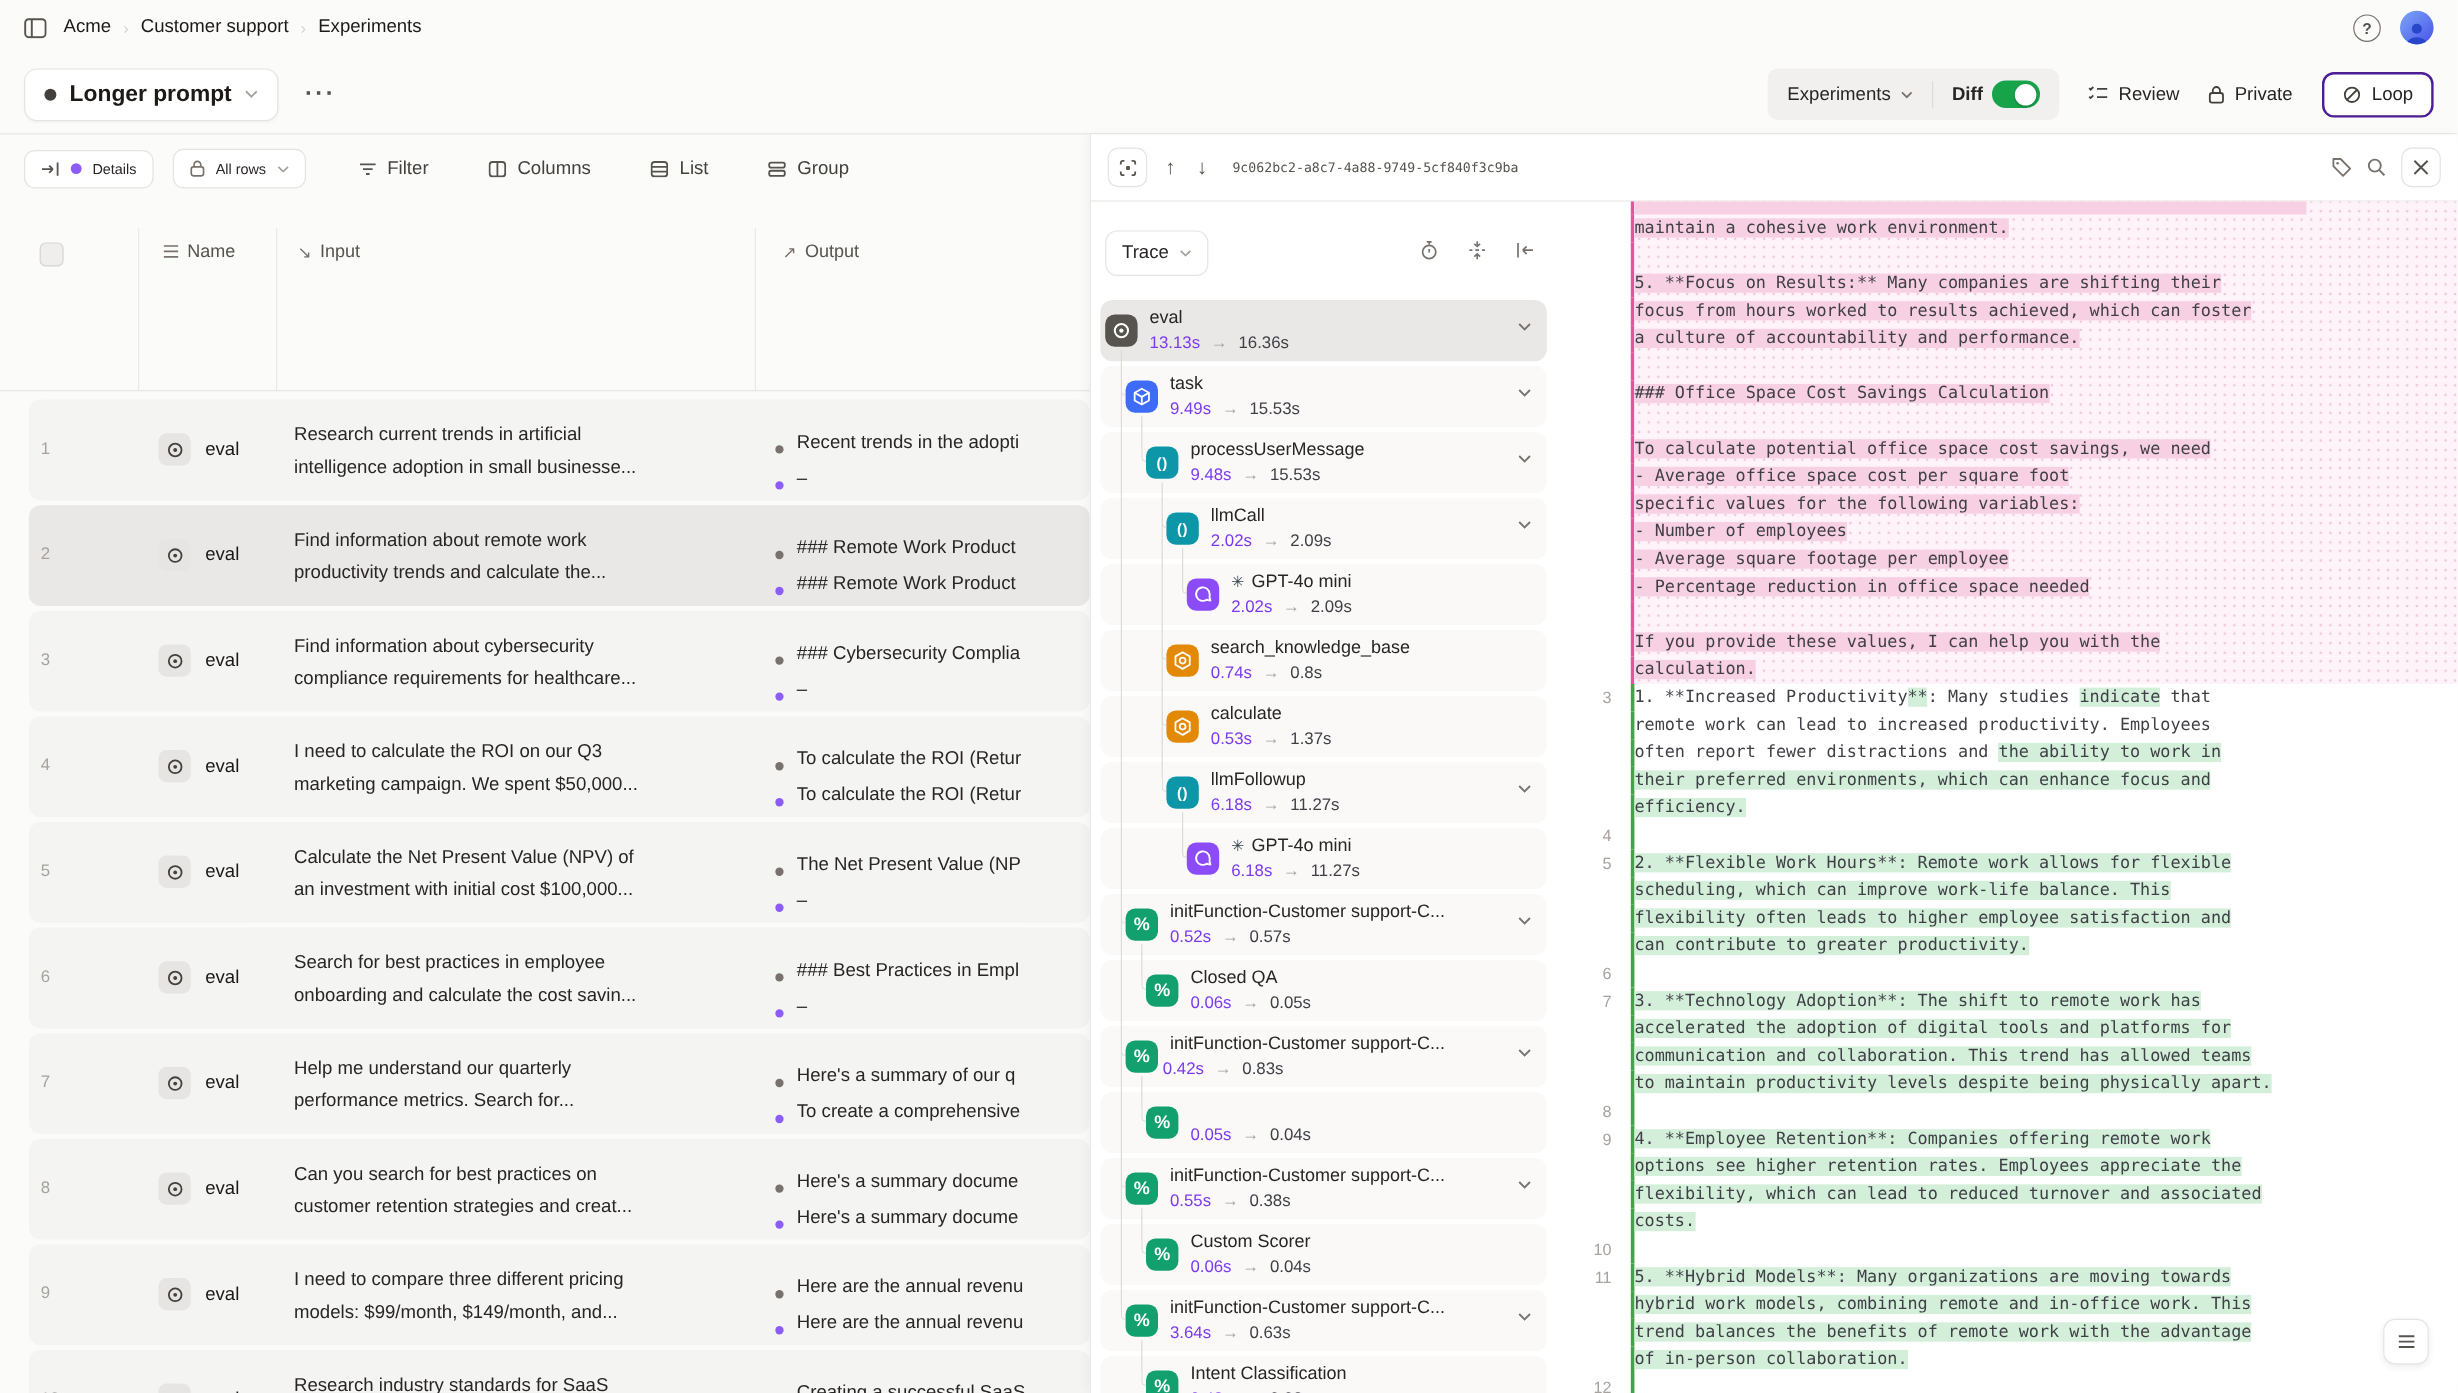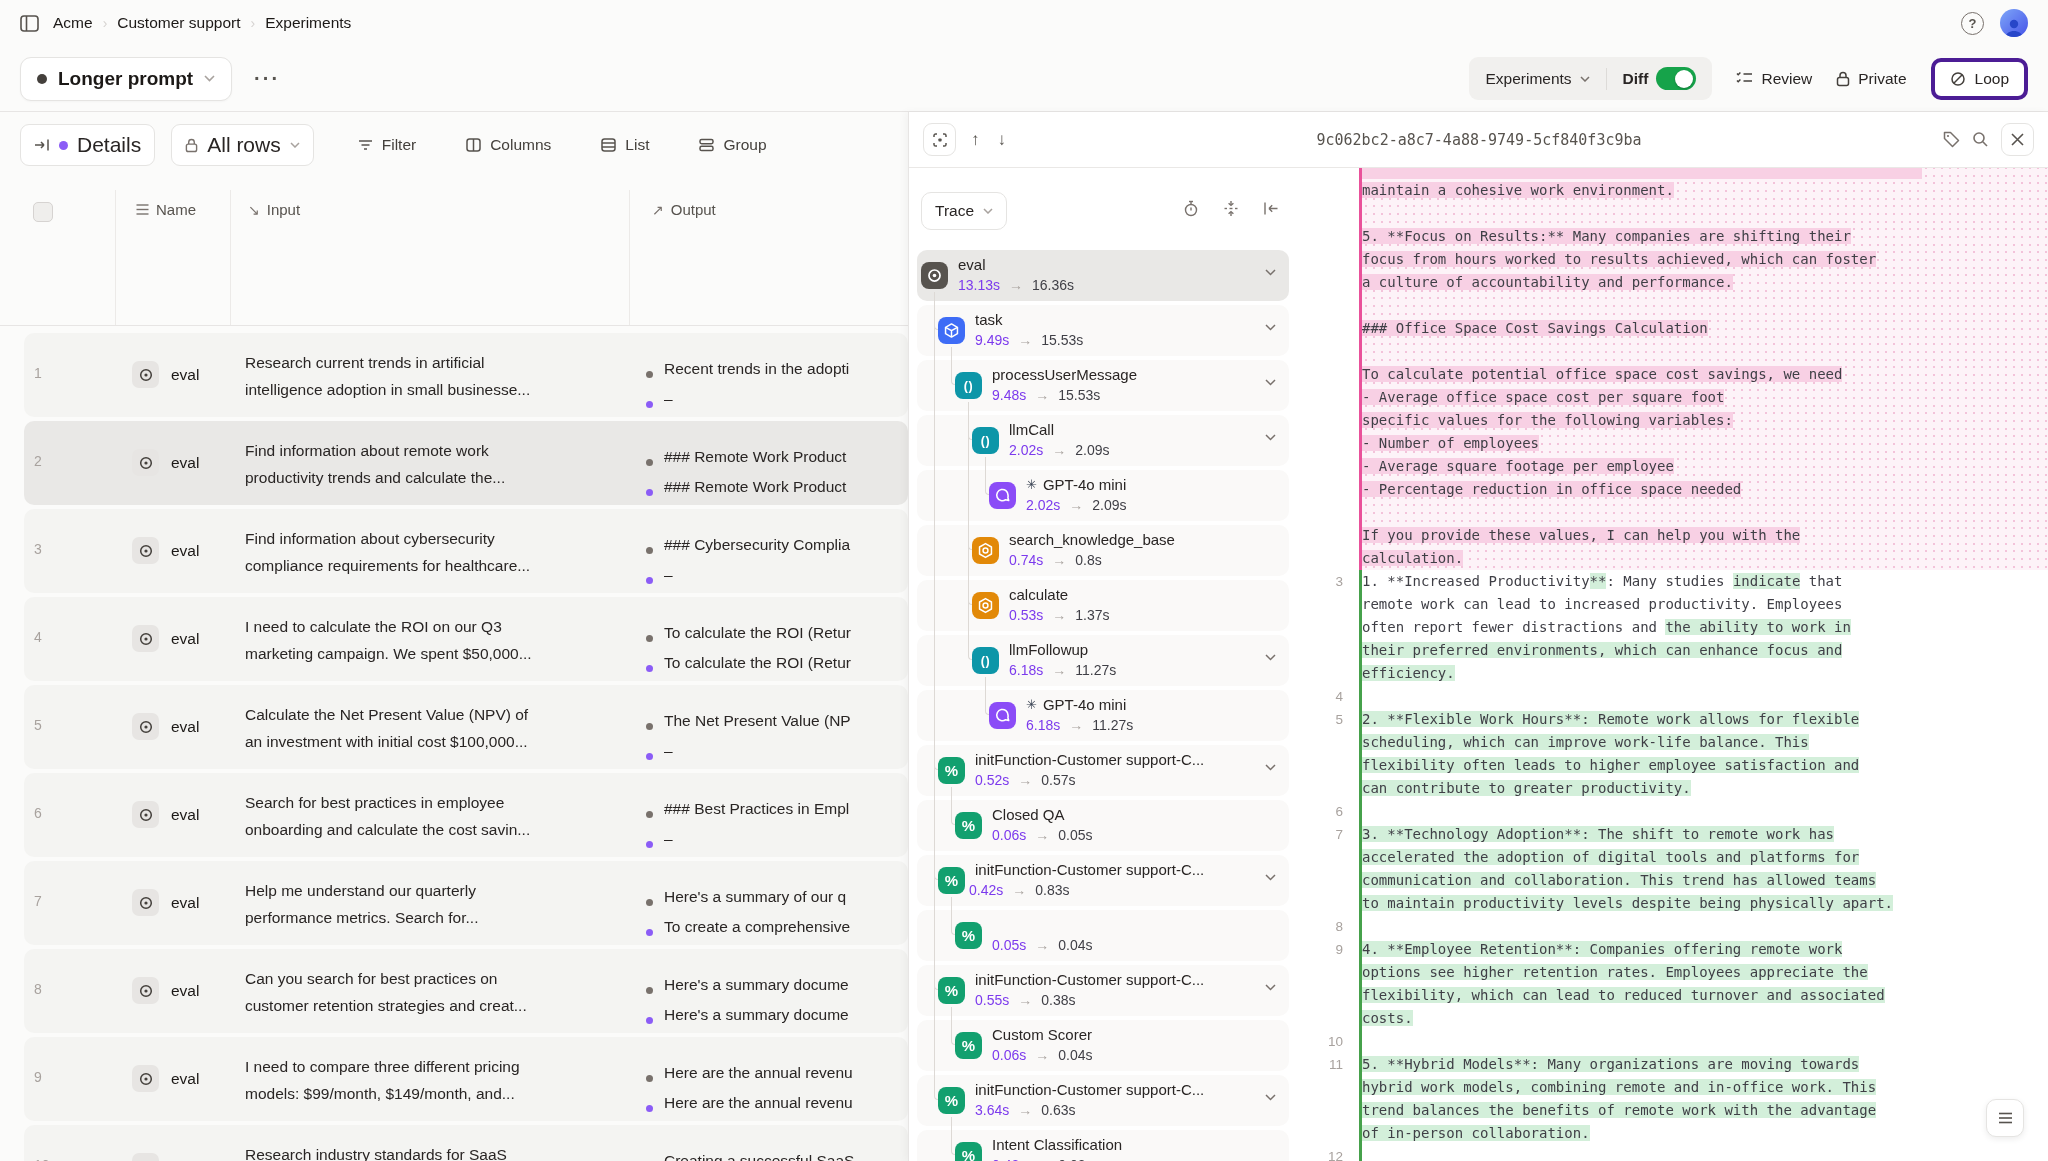--- a/index.html
+++ b/index.html
@@ -25,26 +25,26 @@
   .chev{color:#a8a29e;}
   .more-btn{color:#57534e;font-size:20px;letter-spacing:2px;font-weight:700;padding:0 6px;}
   .actions{margin-left:auto;display:flex;align-items:center;gap:24px;}
   .seg{display:flex;align-items:center;background:#f1f0ee;border-radius:9px;padding:4px 4px;}
   .seg-item{display:flex;align-items:center;gap:8px;padding:6px 12px;font-size:15.5px;font-weight:500;color:#292524;}
   .seg-div{width:1px;height:22px;background:#dddbd8;margin:0 4px;}
   .diff-lab{font-weight:600;}
   .toggle{width:40px;height:23px;border-radius:12px;background:#16a34a;position:relative;}
   .toggle .knob{position:absolute;top:2.5px;right:3px;width:18px;height:18px;border-radius:50%;background:#fff;box-shadow:0 1px 2px rgba(0,0,0,.25);}
   .txtbtn{display:flex;align-items:center;gap:8px;font-size:15.5px;font-weight:500;color:#292524;}
-  .pillbtn{display:flex;align-items:center;gap:9px;border:4px solid #4c1d95;background:#fff;border-radius:10px;padding:8px 15px;font-size:15.5px;font-weight:500;color:#292524;}
+  .pillbtn{display:flex;align-items:center;gap:9px;border:2px solid #4c1d95;background:#fff;border-radius:10px;padding:8px 15px;font-size:15.5px;font-weight:500;color:#292524;}
 
   
   .toolbar{position:absolute;top:124px;left:20px;display:flex;align-items:center;gap:16px;}
   .toolbar .plain{display:flex;align-items:center;gap:9px;font-size:15.5px;font-weight:500;color:#44403c;padding:7px 10px;}
-  .tb-pill{display:flex;align-items:center;gap:9px;border:1px solid #e5e4e2;background:#fff;border-radius:9px;padding:8px 13px;font-size:21px;font-weight:500;color:#292524;}
+  .tb-pill{display:flex;align-items:center;gap:9px;border:1px solid #e5e4e2;background:#fff;border-radius:9px;padding:8px 13px;font-size:12px;font-weight:500;color:#292524;}
   .pdot{width:9px;height:9px;border-radius:50%;background:#8b5cf6;}
   .tgroup{display:flex;align-items:center;gap:30px;margin-left:18px;}
 
   
   .thead{position:absolute;top:190px;left:0;width:908px;height:135px;border-bottom:1px solid #e7e5e4;}
   .colline{position:absolute;top:0;bottom:0;width:1px;background:#eceae8;}
   .cb{position:absolute;left:33px;top:12px;width:18px;height:18px;border:1.5px solid #d6d3d1;border-radius:5px;background:#efeeec;}
   .hlabel{position:absolute;top:11px;display:flex;align-items:center;gap:7px;font-size:15px;font-weight:500;color:#57534e;}
   .hlabel .hic{color:#78716c;font-size:14px;}
   .trow{position:absolute;height:84px;width:884px;left:24px;background:#f4f4f2;border-radius:10px;}
@@ -58,21 +58,21 @@
   .oline{display:flex;align-items:flex-end;height:27px;margin-bottom:3px;white-space:nowrap;}
   .odot{width:7px;height:7px;border-radius:50%;margin-right:11px;flex:none;}
   .odot.gray{background:#78716c;}.odot.purple{background:#8b5cf6;}
   .otext{font-size:15.5px;color:#292524;}
 
   
   .panel{position:absolute;left:908px;top:112px;right:0;bottom:0;background:#fff;border-left:1px solid #e7e5e4;box-shadow:-3px 0 8px rgba(0,0,0,.04);}
   .phead{height:56px;border-bottom:1px solid #eae8e6;display:flex;align-items:center;padding:0 14px;gap:12px;box-sizing:border-box;}
   .sqbtn{width:33px;height:33px;border:1px solid #e5e4e2;border-radius:9px;display:flex;align-items:center;justify-content:center;color:#57534e;background:#fff;}
   .arrbtn{font-size:17px;color:#57534e;padding:0 3px;}
-  .traceid{font-family:"DejaVu Sans Mono",monospace;font-size:15px;color:#57534e;margin-left:6px;flex:1;white-space:nowrap;overflow:hidden;text-align:center;}
+  .traceid{font-family:"DejaVu Sans Mono",monospace;font-size:11px;color:#57534e;margin-left:6px;flex:1;white-space:nowrap;overflow:hidden;}
   .pbody{position:absolute;top:56px;left:0;right:0;bottom:0;display:flex;}
   .tree-pane{width:388px;flex:none;position:relative;overflow:hidden;}
   .trace-btn{position:absolute;left:12px;top:24px;display:flex;align-items:center;gap:9px;border:1px solid #e5e4e2;border-radius:10px;padding:9px 13px;font-size:15.5px;font-weight:500;color:#292524;background:#fff;}
   .tree-ctrls{position:absolute;top:32px;right:18px;display:flex;gap:24px;color:#78716c;}
   #tree-list{position:absolute;inset:0;}
   .trrow{position:absolute;left:8px;right:8px;height:51px;border-radius:10px;background:#faf9f8;}
   .trrow.tsel{background:#e9e8e6;}
   .tico{position:absolute;top:12px;width:27px;height:27px;border-radius:8px;display:flex;align-items:center;justify-content:center;color:#fff;font-weight:700;z-index:2;}
   .tico svg{width:17px;height:17px;}
   .ic-eval{background:#57534e;}.ic-task{background:#3e6cf6;}.ic-fn{background:#0d96a8;font-size:12.5px;letter-spacing:.5px;}

